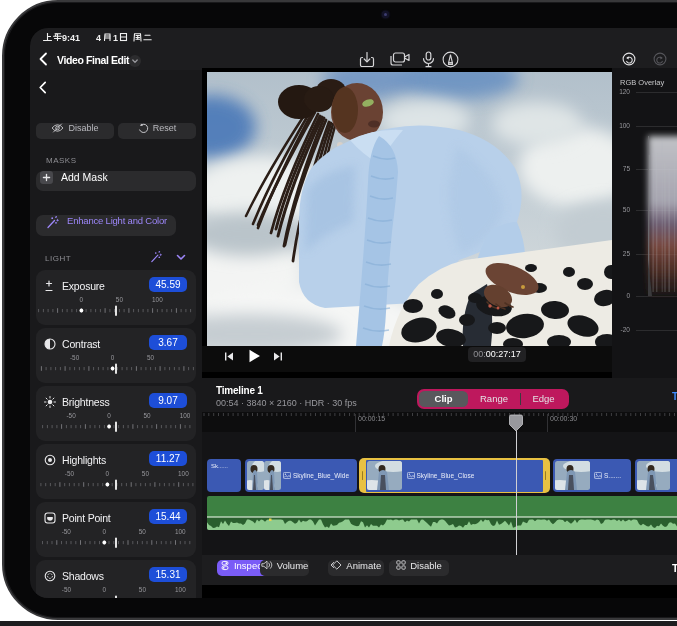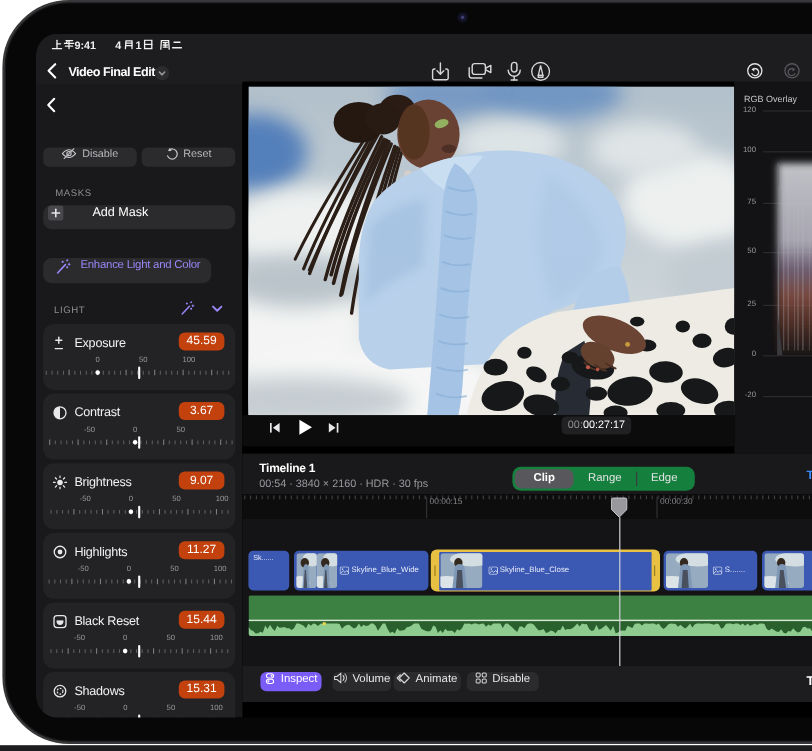--- a/index.html
+++ b/index.html
@@ -3,21 +3,21 @@
 <style>
 * { margin:0; padding:0; box-sizing:border-box; }
 svg { display:block; }
 body { width:677px; height:626px; background:#ffffff; font-family:"Liberation Sans", sans-serif; overflow:hidden; position:relative; }
 .device { position:absolute; left:2px; top:0px; width:800px; height:620px; border-radius:56px; background:#070708; border:2px solid #38383a; box-shadow: inset 0 0 0 1px #19191b; }
 .screen { position:absolute; left:30px; top:28px; width:660px; height:570px; border-radius:18px 0 0 18px; background:#000; overflow:hidden; }
 .abs { position:absolute; }
 .card { position:absolute; left:6px; width:160px; height:55px; background:#232325; border-radius:9px; }
 .cicon { position:absolute; left:8px; top:10px; width:12px; text-align:center; }
 .clabel { position:absolute; left:26px; top:9.5px; font-size:10.5px; letter-spacing:-0.2px; color:#f2f2f4; }
-.cval { position:absolute; right:9px; top:7px; width:38px; height:15px; background:#c2410c; border-radius:5px; color:#fff; font-size:10px; text-align:center; line-height:15px; }
+.cval { position:absolute; right:9px; top:7px; width:38px; height:15px; background:#1d4ed8; border-radius:5px; color:#fff; font-size:10px; text-align:center; line-height:15px; }
 .btn { position:absolute; height:16px; background:#2b2b2d; border-radius:5px; color:#e2e2e4; font-size:10px; display:flex; justify-content:center; gap:4px; padding:0 5px; overflow:hidden; }
 .btn svg { flex-shrink:0; }
 </style></head>
 <body>
 <div class="device"></div>
 <div class="abs" style="left:0;top:621px;width:677px;height:5px;background:#1d1d1f"></div>
 <div class="abs" style="left:382px;top:11px;width:7px;height:7px;border-radius:50%;background:#131327;box-shadow:0 0 2px #23234a">
     <div style="position:absolute;left:2px;top:2px;width:3px;height:3px;border-radius:50%;background:#3c3c6e"></div>
   </div>
 <div class="screen">
@@ -160,21 +160,21 @@
       </div>
 <div class="abs" style="left:16px;top:86px;font-size:8px;color:#8e8e93;letter-spacing:0.5px">MASKS</div>
 <div class="btn" style="left:6px;top:101px;width:160px;height:20px;border-radius:7px;justify-content:flex-start;padding:0 4px">
         <svg width="13" height="13" viewBox="0 0 13 13">
           <rect width="13" height="13" rx="3.2" fill="#48484c"></rect>
           <g stroke="#e8e8ea" stroke-width="1.3" stroke-linecap="round">
             <line x1="6.5" y1="3.4" x2="6.5" y2="9.6"></line>
             <line x1="3.4" y1="6.5" x2="9.6" y2="6.5"></line>
           </g>
         </svg>
-        <span style="font-size:10.5px;color:#fff;margin-left:20px">Add Mask</span>
+        <span style="font-size:10.5px;color:#fff;margin-left:4px">Add Mask</span>
       </div>
 <div class="btn" style="left:6px;top:145px;width:140px;height:21px;border-radius:7px;justify-content:center;gap:7px">
         <svg width="15" height="15" viewBox="0 0 15 15">
           <g stroke="#9c86f8" stroke-width="1.3" fill="none" stroke-linecap="round">
             <line x1="3" y1="12.5" x2="9.5" y2="5.5"></line>
             <line x1="10.8" y1="2.2" x2="11.3" y2="1.7"></line>
           </g>
           <g fill="#9c86f8">
             <circle cx="11" cy="7.8" r="0.9"></circle>
             <circle cx="7.2" cy="3.2" r="0.9"></circle>
@@ -417,21 +417,21 @@
       </svg>
 </div>
 <div class="card" style="top:474px">
 <span class="cicon">
         <svg width="12" height="12" viewBox="0 0 12 12">
           <rect x="1" y="1" width="10" height="10" rx="2.5" stroke="#e8e8ea" stroke-width="1.1" fill="none"></rect>
           <path d="M3.2 6 a2.8 2.8 0 0 0 5.6 0 Z" fill="#e8e8ea"></path>
           <rect x="3.2" y="5" width="5.6" height="1.4" fill="#e8e8ea"></rect>
         </svg>
       </span>
-<span class="clabel">Black Reset</span>
+<span class="clabel">Point Point</span>
 <span class="cval">15.44</span>
 <svg width="160" height="21" viewBox="0 0 160 21" style="position:absolute;left:0;top:26px">
         <line x1="6.5" y1="13.0" x2="6.5" y2="16.2" stroke="#5e5e62" stroke-width="0.9"></line>
         <line x1="11.3" y1="13.0" x2="11.3" y2="16.2" stroke="#5e5e62" stroke-width="0.9"></line>
         <line x1="16.0" y1="13.0" x2="16.0" y2="16.2" stroke="#5e5e62" stroke-width="0.9"></line>
         <line x1="20.8" y1="12.2" x2="20.8" y2="16.8" stroke="#7e7e82" stroke-width="0.9"></line>
         <line x1="25.5" y1="13.0" x2="25.5" y2="16.2" stroke="#5e5e62" stroke-width="0.9"></line>
         <line x1="30.3" y1="13.0" x2="30.3" y2="16.2" stroke="#5e5e62" stroke-width="0.9"></line>
         <line x1="35.0" y1="13.0" x2="35.0" y2="16.2" stroke="#5e5e62" stroke-width="0.9"></line>
         <line x1="39.8" y1="13.0" x2="39.8" y2="16.2" stroke="#5e5e62" stroke-width="0.9"></line>
@@ -688,21 +688,21 @@
       <line x1="65.5" y1="21.7" x2="65.5" y2="162" stroke="#b9bcc2" stroke-width="0.8" opacity="0.28"></line>
       <line x1="70.4" y1="37.9" x2="70.4" y2="162" stroke="#b9bcc2" stroke-width="0.8" opacity="0.45"></line>
       <line x1="74.0" y1="17.5" x2="74.0" y2="162" stroke="#b9bcc2" stroke-width="0.8" opacity="0.27"></line>
 <line x1="18.5" y1="6" x2="18.5" y2="166" stroke="#6e6e72" stroke-width="1" opacity="0.8"></line>
 <path d="M18 166 L18 130 L22 166 Z" fill="#3a3a3c"></path>
 </svg>
 
 <div class="abs" style="left:172px;top:350px;width:488px;height:34px;background:#19191b">
 <div class="abs" style="left:14px;top:7px;font-size:10px;font-weight:bold;letter-spacing:-0.2px;color:#fff">Timeline 1</div>
 <div class="abs" style="left:14px;top:20px;font-size:9px;color:#98989d">00:54 · 3840 × 2160 · HDR · 30 fps</div>
-<div class="abs" style="left:225px;top:11px;width:152px;height:20px;background:#15803d;border-radius:7px">
+<div class="abs" style="left:215px;top:11px;width:152px;height:20px;background:#be185d;border-radius:7px">
 <div class="abs" style="left:2px;top:2px;width:49px;height:16px;background:#58585c;border-radius:5.5px;text-align:center;line-height:16px;font-size:9.5px;font-weight:bold;color:#fff">Clip</div>
 <div class="abs" style="left:53px;top:2px;width:48px;height:16px;text-align:center;line-height:16px;font-size:9.5px;color:#e2e2e4">Range</div>
 <div class="abs" style="left:102.5px;top:4px;width:1px;height:12px;background:#3c3c3f"></div>
 <div class="abs" style="left:103px;top:2px;width:47px;height:16px;text-align:center;line-height:16px;font-size:9.5px;color:#e2e2e4">Edge</div>
 </div>
 <div class="abs" style="left:470px;top:13px;font-size:10px;color:#3e8bff;font-weight:bold">Tit</div>
 </div>
 <div class="abs" style="left:172px;top:384px;width:488px;height:20px;background:#0d0d0e">
 <svg width="488" height="6" viewBox="0 0 488 6" style="position:absolute;left:0;top:0">
         <line x1="2.0" y1="1" x2="2.0" y2="4" stroke="#3f3f42" stroke-width="1"></line>
@@ -914,21 +914,21 @@
       <svg width="10" height="11" viewBox="0 0 13 13">
         <g fill="none" stroke="#ffffff" stroke-width="1.2">
           <rect x="2.6" y="1.2" width="7.8" height="4.6" rx="2.3"></rect>
           <rect x="2.6" y="7.2" width="7.8" height="4.6" rx="2.3"></rect>
         </g>
         <circle cx="8.2" cy="3.5" r="1.1" fill="#fff"></circle>
         <circle cx="4.8" cy="9.5" r="1.1" fill="#fff"></circle>
       </svg>
       <span style="color:#fff;font-size:9.5px">Inspect</span>
     </div>
-<div class="btn" style="left:247px;top:532px;width:49px;gap:4px;padding:0 6px">
+<div class="btn" style="left:230px;top:532px;width:49px;gap:4px;padding:0 6px">
       <svg width="12" height="10" viewBox="0 0 14 11">
         <path d="M1 4 h2.4 L7 1 v9 L3.4 7 H1 Z" fill="none" stroke="#d8d8da" stroke-width="1"></path>
         <path d="M9.2 3.2 a3.4 3.4 0 0 1 0 4.6 M11 1.6 a5.8 5.8 0 0 1 0 7.8" stroke="#d8d8da" stroke-width="1" fill="none" stroke-linecap="round"></path>
       </svg>
       <span style="color:#e8e8ea;font-size:9.5px">Volume</span>
     </div>
 <div class="btn" style="left:298px;top:532px;width:55.5px;gap:4px;padding:0 6px">
       <svg width="12" height="10" viewBox="0 0 14 12">
         <g fill="none" stroke="#d8d8da" stroke-width="1.1" stroke-linejoin="round">
           <path d="M8 1 L13 6 L8 11 L3 6 Z"></path>

